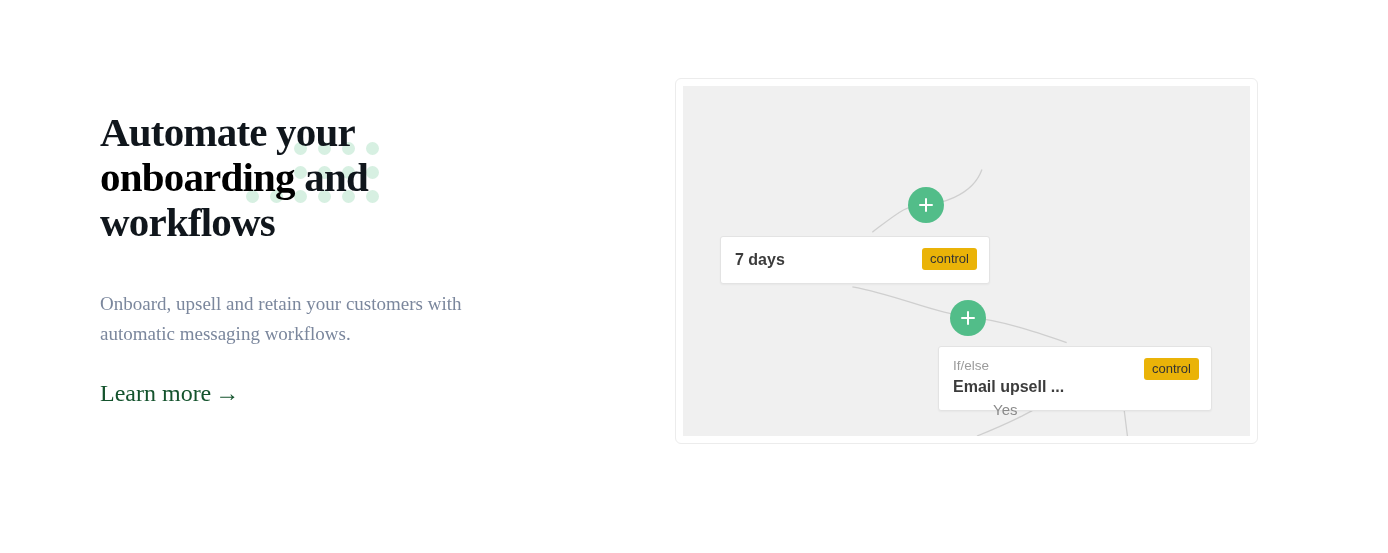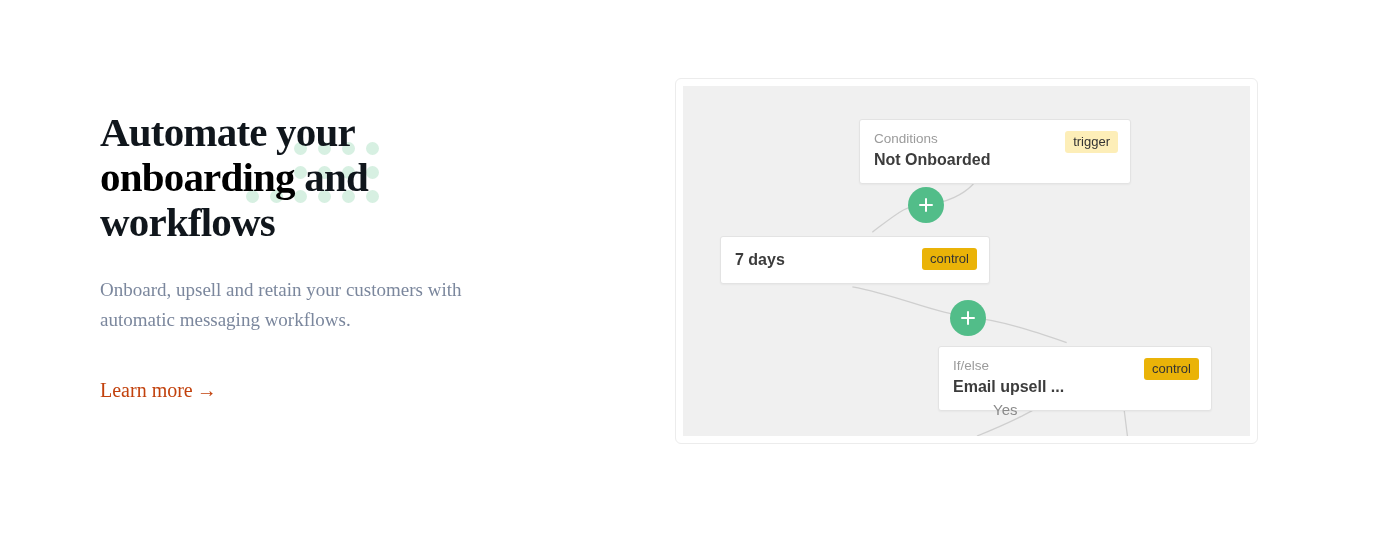--- a/index.html
+++ b/index.html
@@ -41,31 +41,31 @@
   }
   .dot {
     position:absolute;
     width:13px;
     height:13px;
     border-radius:50%;
     background:#d7f0e2;
   }
 
   .subtitle {
-    margin-top:30px;
+    margin-top:44px;
     font-size:19px;
     line-height:30px;
     color:#7b879d;
     max-width:420px;
   }
   .learn-more {
     display:inline-block;
-    margin-top:44px;
-    font-size:20px;
-    color:#c2410c;
+    margin-top:31px;
+    font-size:24px;
+    color:#14532d;
     text-decoration:none;
     cursor:pointer;
   }
   .learn-more .arrow { margin-left:4px; }
 
   
   .workflow-frame {
     position:absolute;
     left:675px;
     top:78px;
@@ -195,25 +195,20 @@
 <div class="workflow-frame">
   <div class="workflow-canvas">
 
     <svg class="edges" viewBox="0 0 569 352" preserveAspectRatio="none">
       <path d="M 300 84 C 290 112, 255 119, 243 119 C 225 119, 215 128, 190 147" fill="none" stroke="#cfcfcf" stroke-width="1.3"></path>
       <path d="M 170 202 C 215 210, 250 228, 285 232 C 320 236, 350 246, 385 258" fill="none" stroke="#cfcfcf" stroke-width="1.3"></path>
       <path d="M 388 312 C 398 302, 408 296, 420 292 C 430 289, 436 294, 440 304 L 446 352" fill="none" stroke="#cfcfcf" stroke-width="1.3"></path>
       <path d="M 418 292 C 400 300, 370 316, 340 332 C 320 342, 305 348, 295 352" fill="none" stroke="#cfcfcf" stroke-width="1.3"></path>
     </svg>
 
-    <div class="node node-conditions">
-      <div class="node-type">Conditions</div>
-      <div class="node-title">Not Onboarded</div>
-      <span class="badge badge-trigger">trigger</span>
-    </div>
 
     <div class="plus-btn plus-1"></div>
 
     <div class="node node-delay">
       <div class="node-title">7 days</div>
       <span class="badge badge-control">control</span>
     </div>
 
     <div class="plus-btn plus-2"></div>
 

